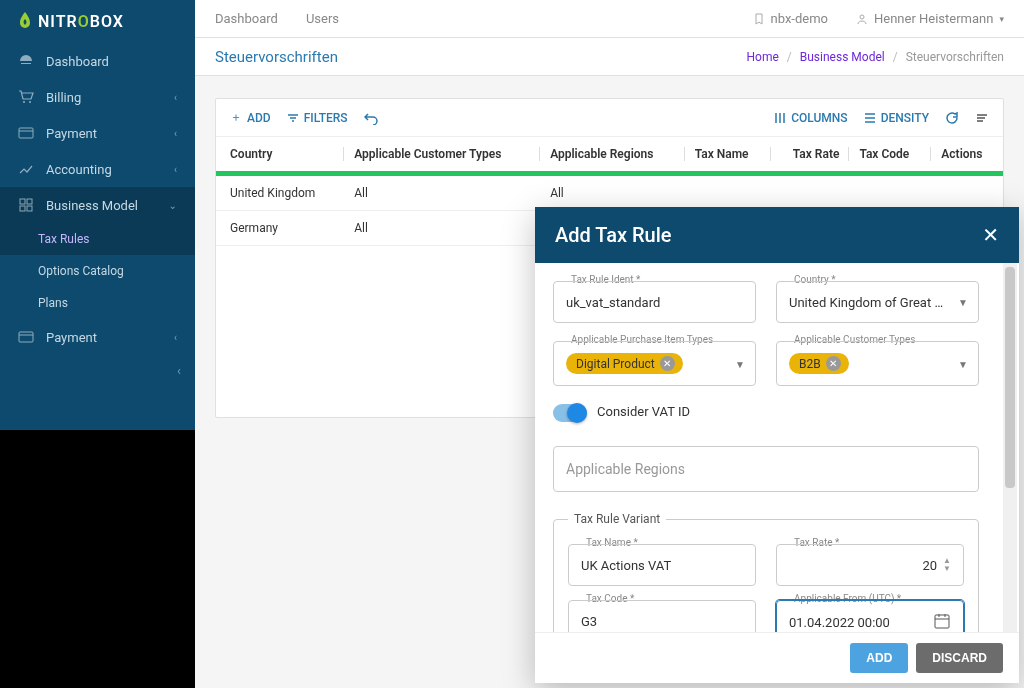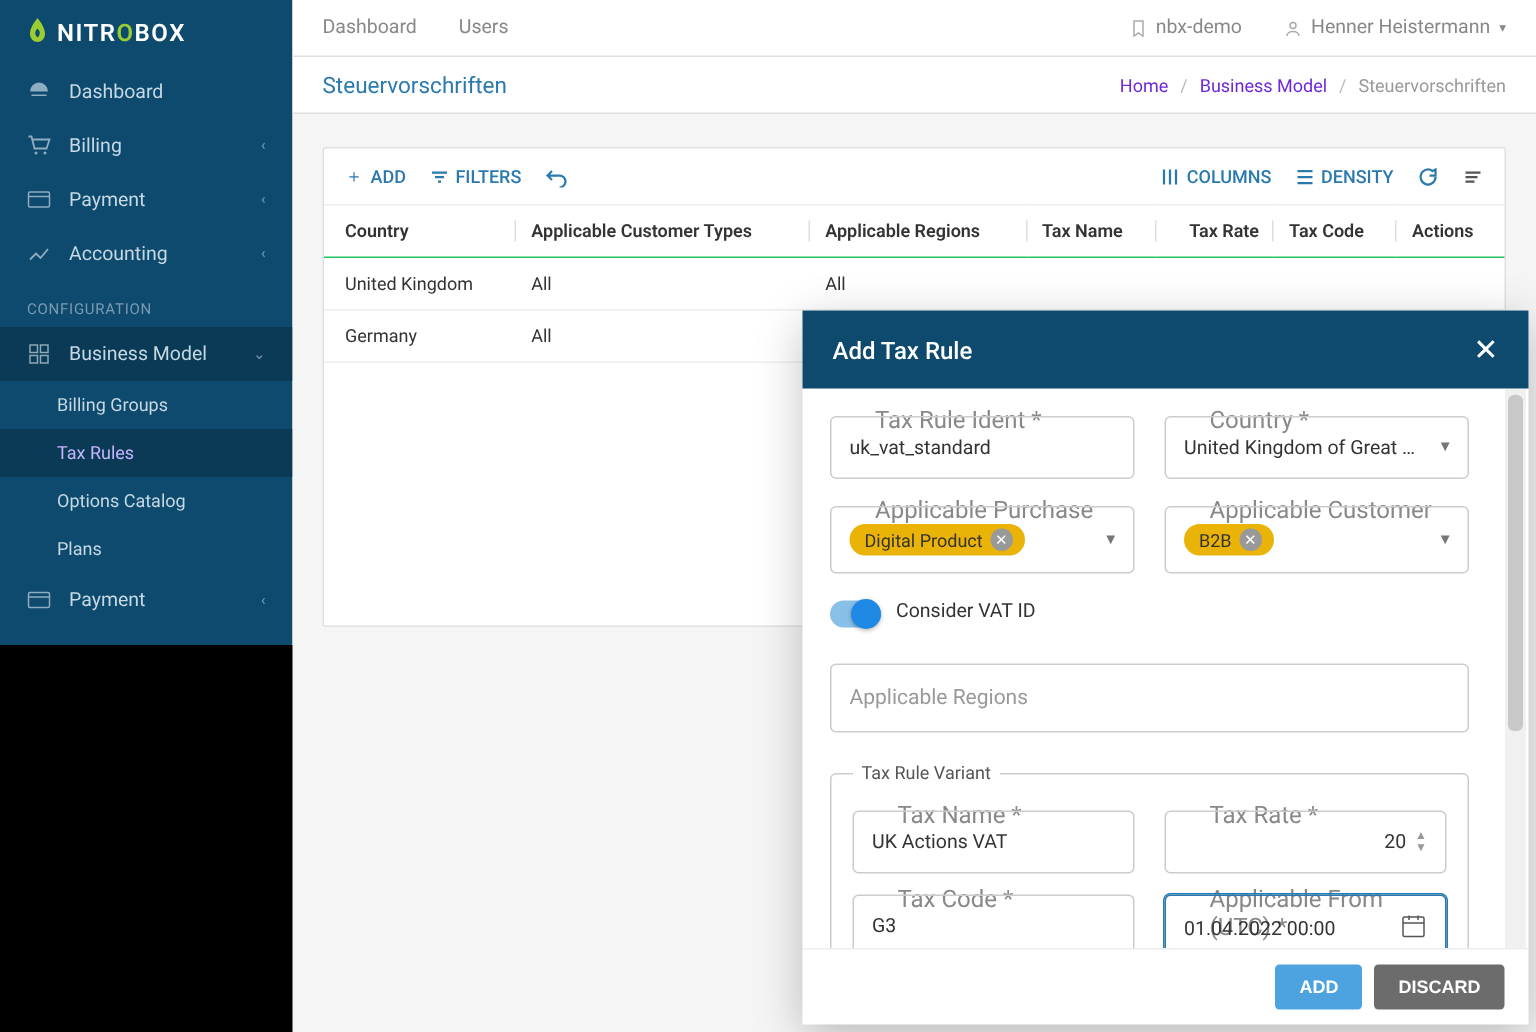--- a/index.html
+++ b/index.html
@@ -37,36 +37,36 @@
   .breadcrumbs .sep { margin: 0 5px; color: #bbb; }
   
   
   .content { position: absolute; left: 195px; top: 76px; right: 0; height: 354px; background: #f5f5f5; padding: 22px 20px; }
   .card { background: #fff; border: 1px solid #e0e0e0; border-radius: 2px; height: 320px; }
   .toolbar { display: flex; align-items: center; padding: 10px 14px; gap: 16px; color: #2a7aaf; font-size: 12px; }
   .toolbar .tbtn { display: flex; align-items: center; gap: 5px; cursor: pointer; font-weight: 500; }
   .toolbar .spacer { flex: 1; }
   
   table.grid { width: 100%; border-collapse: collapse; font-size: 12px; }
-  table.grid th { text-align: left; padding: 10px 10px; font-weight: 600; border-bottom: 1px solid #22c55e; border-top: 1px solid #eee; position: relative; }
+  table.grid th { text-align: left; padding: 10px 10px; font-weight: 600; border-bottom: 5px solid #22c55e; border-top: 1px solid #eee; position: relative; }
   table.grid th::after { content: ""; position: absolute; right: 0; top: 30%; height: 40%; border-right: 1px solid #ddd; }
   table.grid th:last-child::after { display: none; }
   table.grid td { padding: 10px 10px; border-bottom: 1px solid #eee; }
   table.grid th:first-child, table.grid td:first-child { padding-left: 14px; }
   .doc-icon { color: #2a7aaf; font-size: 16px; }
   
   
   .modal { position: absolute; left: 535px; top: 207px; right: 5px; bottom: 5px; background: #fff; box-shadow: 0 8px 30px rgba(0,0,0,0.25); display: flex; flex-direction: column; }
   .modal-header { background: #0d4a6e; color: #fff; padding: 16px 20px; display: flex; align-items: center; }
-  .modal-title { font-size: 16px; font-weight: 500; }
+  .modal-title { font-size: 20px; font-weight: 500; }
   .modal-close { margin-left: auto; cursor: pointer; font-size: 20px; line-height: 1; }
   .modal-body { flex: 1; padding: 18px 40px 12px 18px; overflow-y: auto; position: relative; }
   .row { display: flex; gap: 20px; margin-bottom: 18px; }
   .field { flex: 1; position: relative; }
-  .field-label { position: absolute; top: -7px; left: 26px; background: #fff; padding: 0 4px; font-size: 16px; color: #888; }
+  .field-label { position: absolute; top: -7px; left: 14px; background: #fff; padding: 0 4px; font-size: 10px; color: #888; }
   .field-box { border: 1px solid #ccc; border-radius: 4px; padding: 11px 12px; font-size: 13px; display: flex; align-items: center; gap: 6px; min-height: 42px; position: relative; }
   .field-box.focus { border-color: #2a7aaf; box-shadow: 0 0 0 1px #2a7aaf; }
   .chip { background: #eab308; border-radius: 14px; padding: 3px 8px 3px 10px; display: inline-flex; align-items: center; gap: 5px; font-size: 12px; }
   .chip .x { width: 15px; height: 15px; border-radius: 50%; background: #999; color: #fff; display: flex; align-items: center; justify-content: center; font-size: 10px; cursor: pointer; }
   .dd-caret { position: absolute; right: 10px; top: 50%; transform: translateY(-50%); color: #777; font-size: 10px; }
   
   .toggle-row { display: flex; align-items: flex-start; gap: 10px; margin-bottom: 24px; }
   .toggle { width: 34px; height: 18px; background: #89c0e8; border-radius: 10px; position: relative; cursor: pointer; }
   .toggle .knob { position: absolute; right: 0; top: -1px; width: 20px; height: 20px; background: #1e88e5; border-radius: 50%; box-shadow: 0 1px 3px rgba(0,0,0,0.3); }
   
@@ -121,32 +121,30 @@
     <span>Payment</span>
     <span class="chev">‹</span>
   </div>
   <div class="nav-item">
     <svg class="icon" viewBox="0 0 16 16">
         <path fill="none" stroke="currentColor" stroke-width="1.2" d="M2 12l4-4 3 3 5-6"></path>
       </svg>
     <span>Accounting</span>
     <span class="chev">‹</span>
   </div>
-  <div class="nav-section">CONFIGURATION</div>
   <div class="nav-item active">
     <svg class="icon" viewBox="0 0 16 16">
         <rect x="2" y="2" width="5" height="5" fill="none" stroke="currentColor"></rect>
         <rect x="9" y="2" width="5" height="5" fill="none" stroke="currentColor"></rect>
         <rect x="2" y="9" width="5" height="5" fill="none" stroke="currentColor"></rect>
         <rect x="9" y="9" width="5" height="5" fill="none" stroke="currentColor"></rect>
       </svg>
     <span>Business Model</span>
     <span class="chev">⌄</span>
   </div>
-  <div class="nav-sub">Billing Groups</div>
   <div class="nav-sub selected">Tax Rules</div>
   <div class="nav-sub">Options Catalog</div>
   <div class="nav-sub">Plans</div>
   <div class="nav-item">
     <svg class="icon" viewBox="0 0 16 16">
         <rect x="1" y="3" width="14" height="10" rx="1" fill="none" stroke="currentColor"></rect>
         <path stroke="currentColor" d="M1 6h14"></path>
       </svg>
     <span>Payment</span>
     <span class="chev">‹</span>

